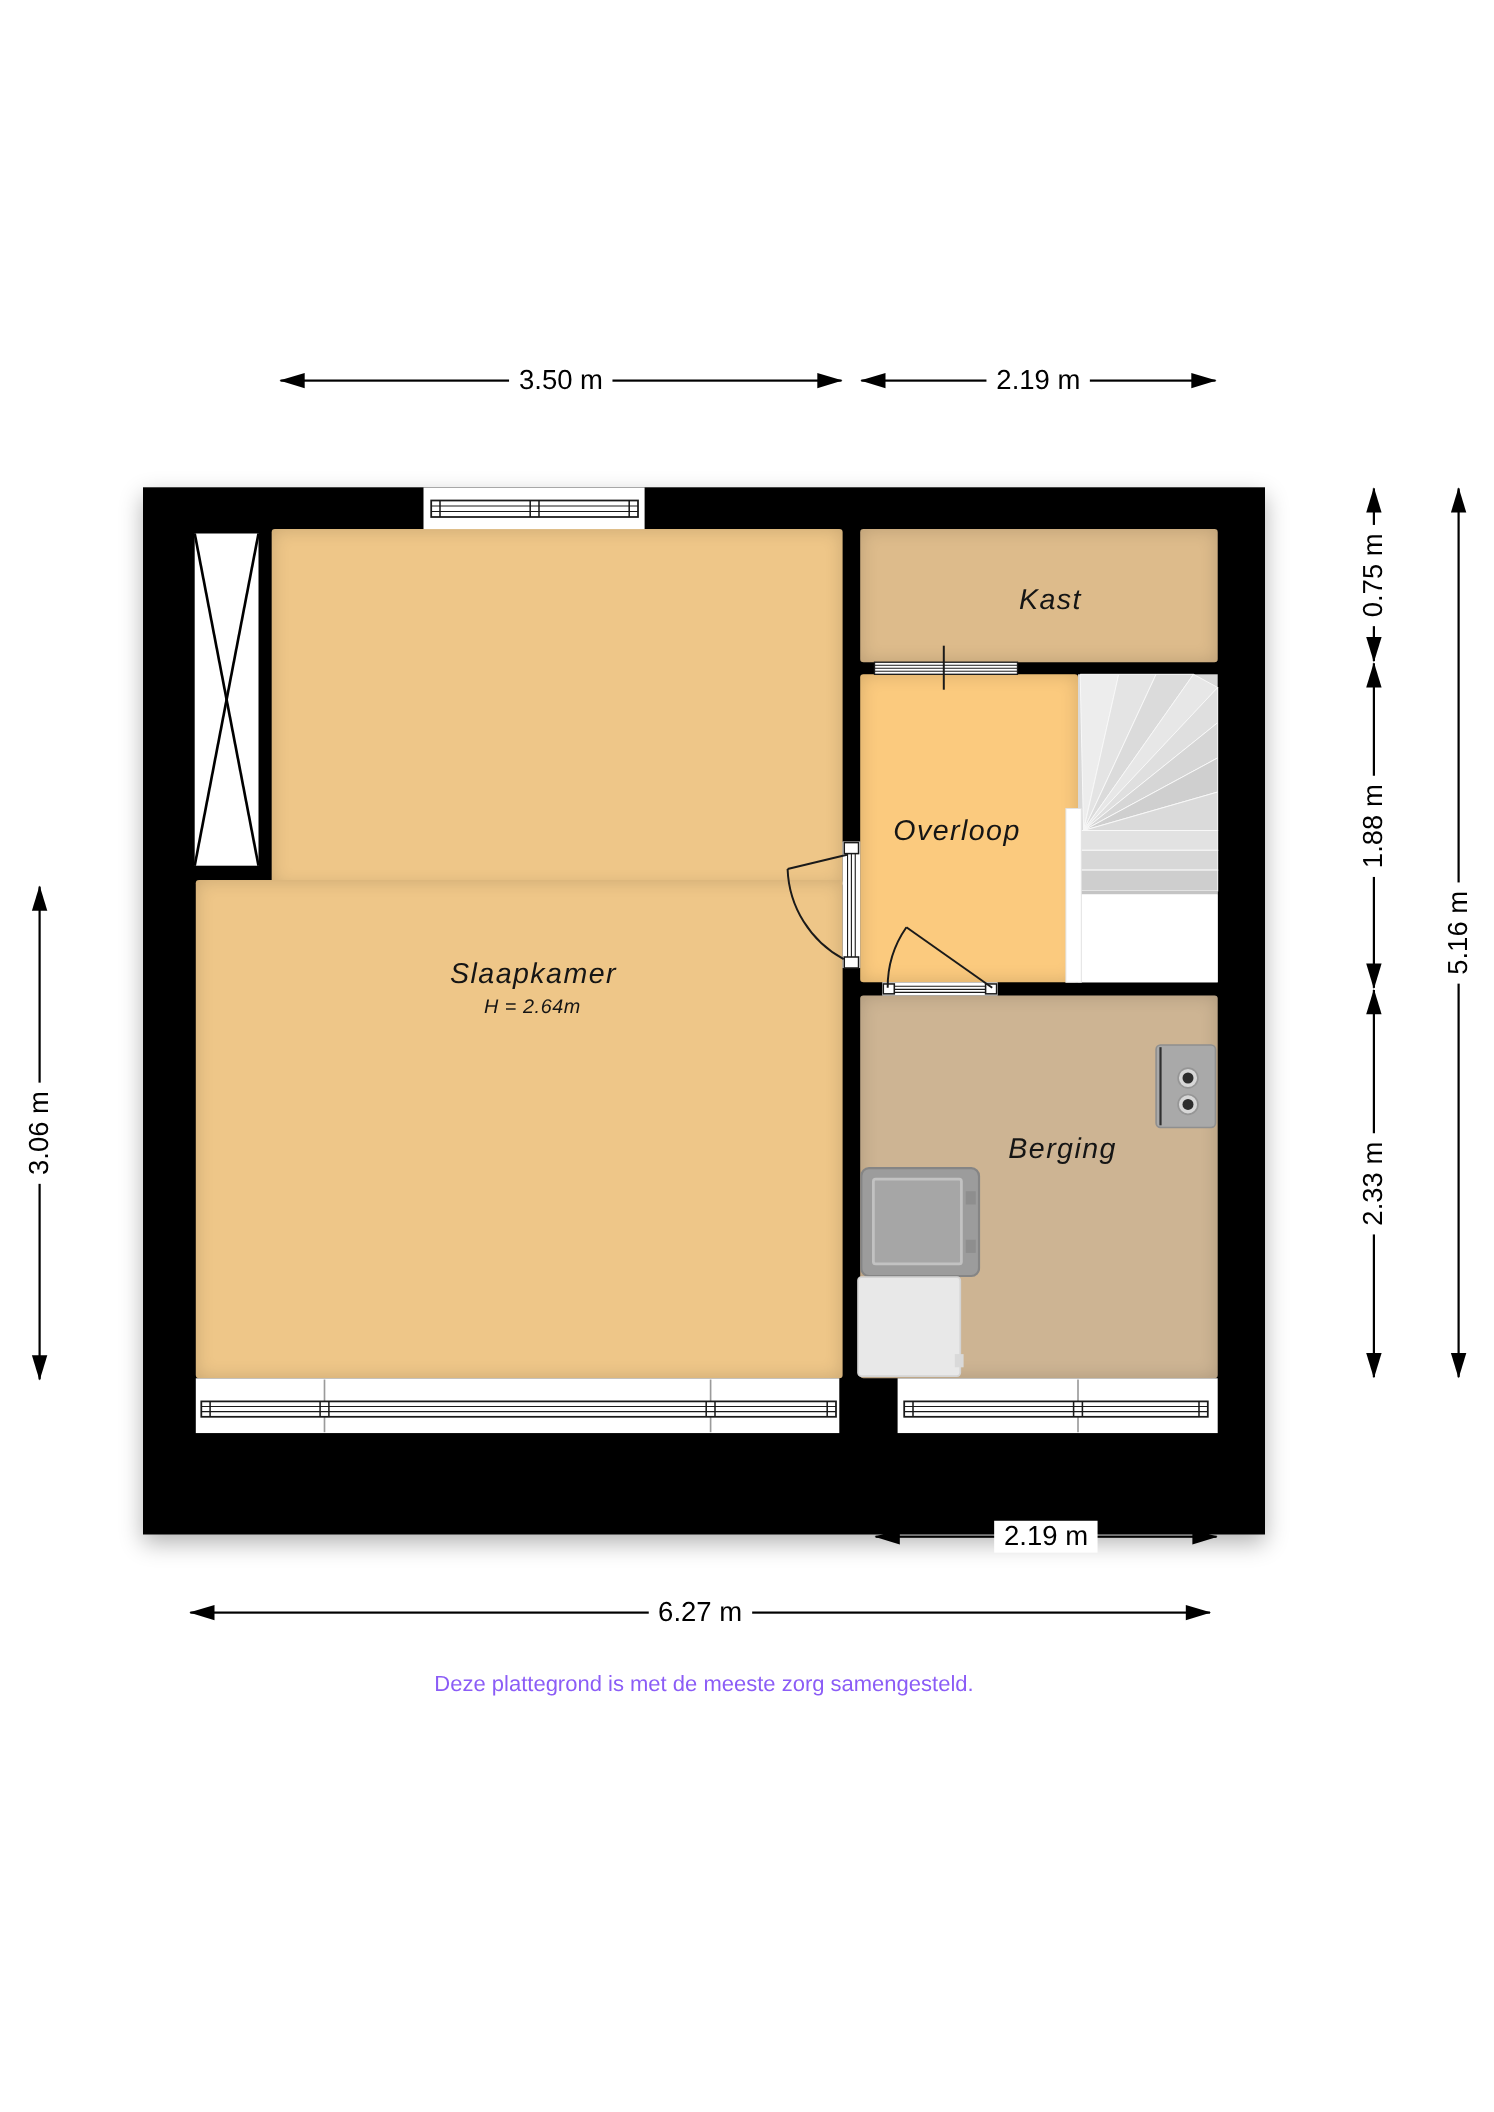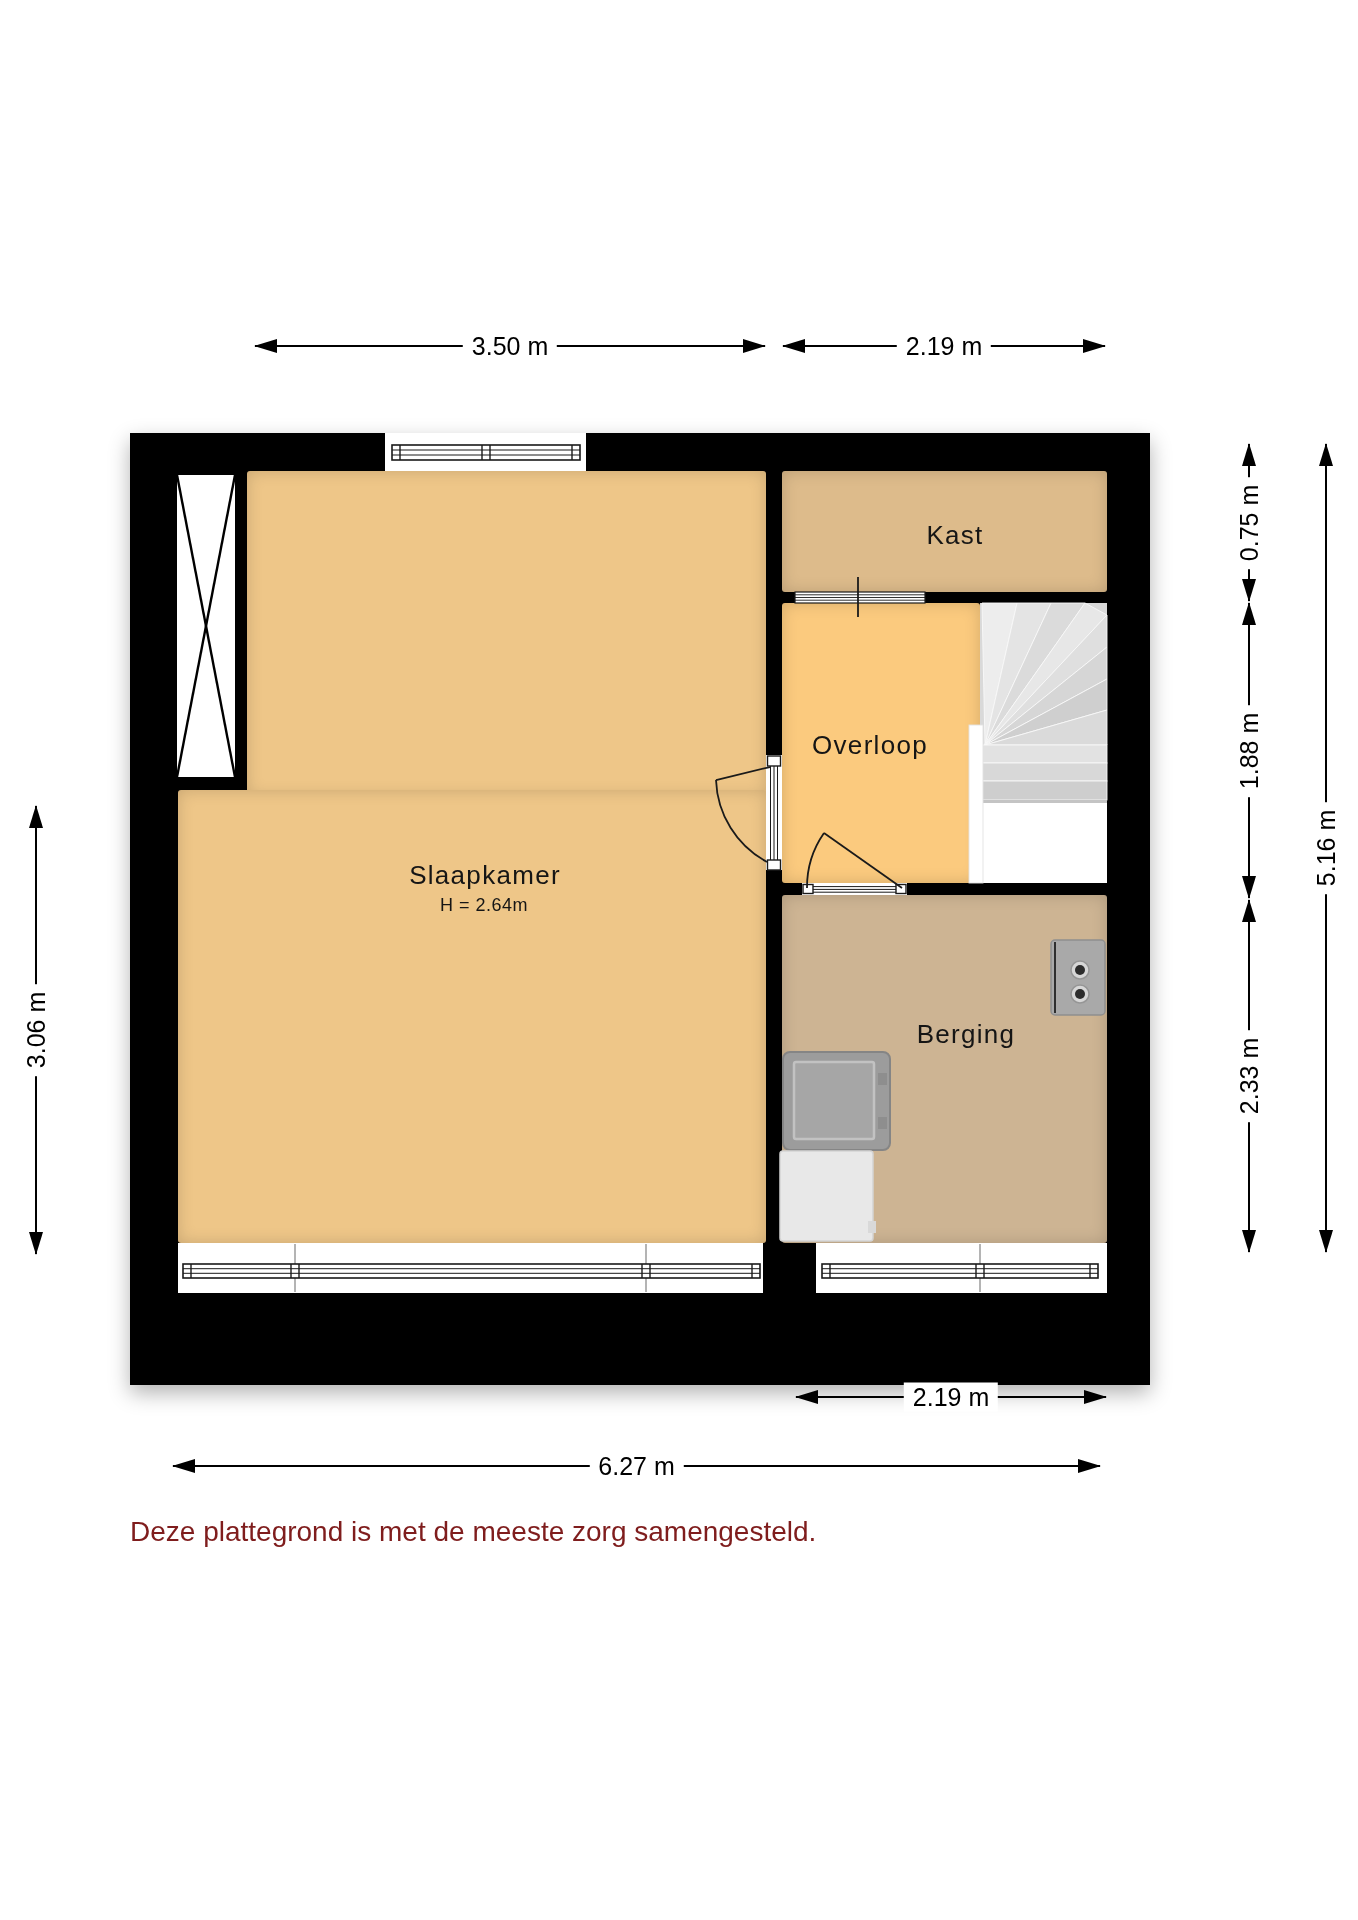--- a/index.html
+++ b/index.html
@@ -1,20 +1,20 @@
 <!DOCTYPE html>
 <html><head>
 <meta charset="utf-8">
 <style>
   html,body{margin:0;padding:0;background:#ffffff;}
   #page{position:relative;width:1358px;height:1920px;background:#ffffff;overflow:hidden;
         font-family:"Liberation Sans", sans-serif;color:#111;padding-left:32px;}
   
-  #plan{position:absolute;left:130px;top:433px;width:1020px;height:952px;background:#000;
-        box-shadow:0 8px 20px rgba(0,0,0,.30);}
+  #plan{position:absolute;left:130px;top:443px;width:1020px;height:952px;background:#000;
+        box-shadow:0 8px 20px rgba(0,0,0,.30);font-style:italic;}
   .room{position:absolute;border-radius:3px;box-shadow:inset 0 0 16px rgba(0,0,0,.16);}
   #plan svg{position:absolute;left:0;top:0;}
   .room-label{position:absolute;transform:translate(-50%,-50%);font-size:26px;letter-spacing:1.3px;
               color:#151515;white-space:nowrap;}
   .room-sublabel{position:absolute;transform:translate(-50%,-50%);font-size:18px;letter-spacing:.5px;
               color:#151515;white-space:nowrap;}
   
   .dim{position:absolute;}
   .dline{position:absolute;background:#000;}
   .dim-h{height:30px;}
@@ -27,22 +27,22 @@
   .ah-r{right:0;top:15px;transform:translateY(-50%);
         border-top:7px solid transparent;border-bottom:7px solid transparent;border-left:23px solid #000;}
   .ah-u{top:0;left:15px;transform:translateX(-50%);
         border-left:7px solid transparent;border-right:7px solid transparent;border-bottom:23px solid #000;}
   .ah-d{bottom:0;left:15px;transform:translateX(-50%);
         border-left:7px solid transparent;border-right:7px solid transparent;border-top:23px solid #000;}
   .dlabel{position:absolute;left:50%;top:15px;transform:translate(-50%,-50%);background:#fff;
           padding:0 9px;font-size:25px;white-space:nowrap;color:#000;}
   .dim-v .dlabel{left:15px;top:50%;transform:translate(-50%,-50%) rotate(-90deg);padding:0 8px;}
   
-  #disclaimer{position:absolute;left:130px;top:1514px;width:1020px;
-              font-size:28px;line-height:35px;color:#7f1d1d;}
+  #disclaimer{position:absolute;left:130px;top:1514px;width:1020px;text-align:center;
+              font-size:20px;line-height:35px;color:#8b5cf6;}
 </style>
 </head>
 <body>
 
 <div id="page">
 
   <div class="dim dim-h" style="left:254px;top:331px;width:512px;">
     <span class="dline"></span>
     <span class="ah ah-l"></span>
     <span class="ah ah-r"></span>

